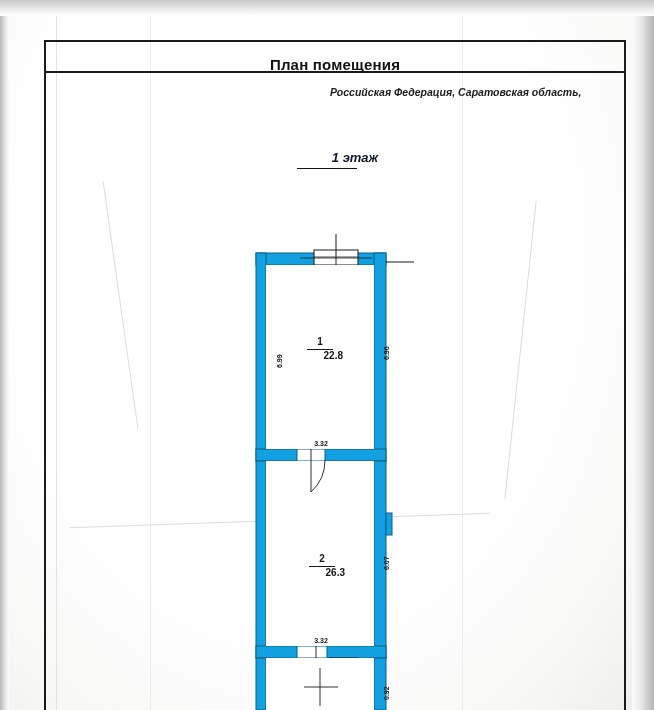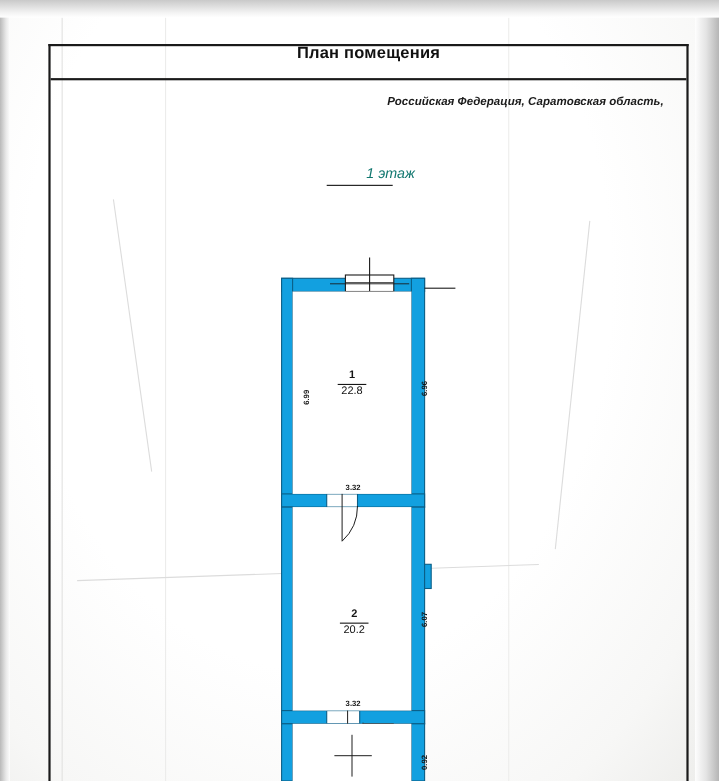--- a/index.html
+++ b/index.html
@@ -87,50 +87,50 @@
   }
   .title-rule {
     position: absolute;
     left: 46px; top: 71px;
     width: 578px; height: 2px;
     background: #1a1a1a;
   }
 
   #doc-title {
     position: absolute;
-    left: 46px; top: 40px;
+    left: 46px; top: 56px;
     width: 578px;
     text-align: center;
     font-size: 15px;
     font-weight: bold;
     color: #111111;
     letter-spacing: 0.2px;
   }
 
   #address-block {
     position: absolute;
-    left: 352px; top: 86px;
+    left: 330px; top: 86px;
     width: 272px;
     font-size: 10.5px;
     font-style: italic;
     font-weight: bold;
     color: #1b1b1b;
     line-height: 13px;
   }
   #address-block div { white-space: nowrap; }
 
   #floor-label {
     position: absolute;
     left: 255px; top: 150px;
     width: 200px;
     text-align: center;
     font-size: 13px;
     font-style: italic;
-    font-weight: normal;
-    color: #0f766e;
+    font-weight: bold;
+    color: #0f172a;
   }
   #floor-underline {
     position: absolute;
     left: 297px; top: 168px;
     width: 60px; height: 1px;
     background: #111111;
   }
 
   
   #floorplan {
@@ -150,23 +150,23 @@
     position: absolute;
     font-size: 10px;
     font-weight: bold;
     color: #151515;
     text-align: center;
     width: 40px;
   }
   .room-area {
     position: absolute;
     font-size: 10px;
-    font-weight: normal;
-    color: #151515;
-    text-align: center;
+    font-weight: bold;
+    color: #151515;
+    text-align: right;
     width: 46px;
   }
   .room-underline {
     position: absolute;
     height: 1px;
     background: #151515;
     width: 26px;
   }
   .dim-h {
     position: absolute;
@@ -271,17 +271,17 @@
 
 <div class="room-number" style="left:300px; top:336px;">1</div>
 <div class="room-underline" style="left:307px; top:349px;"></div>
 <div class="room-area" style="left:297px; top:350px;">22.8</div>
 <div class="dim-v" style="left:276px; top:368px;">6.99</div>
 <div class="dim-v" style="left:383px; top:360px;">6.96</div>
 <div class="dim-h" style="left:304px; top:440px;">3.32</div>
 
 <div class="room-number" style="left:302px; top:553px;">2</div>
 <div class="room-underline" style="left:309px; top:566px;"></div>
-<div class="room-area" style="left:299px; top:567px;">20.2</div>
+<div class="room-area" style="left:299px; top:567px;">26.3</div>
 <div class="dim-v" style="left:383px; top:570px;">6.07</div>
 <div class="dim-h" style="left:304px; top:637px;">3.32</div>
 
 <div class="dim-v" style="left:383px; top:700px;">0.92</div>
 
 </body></html>

